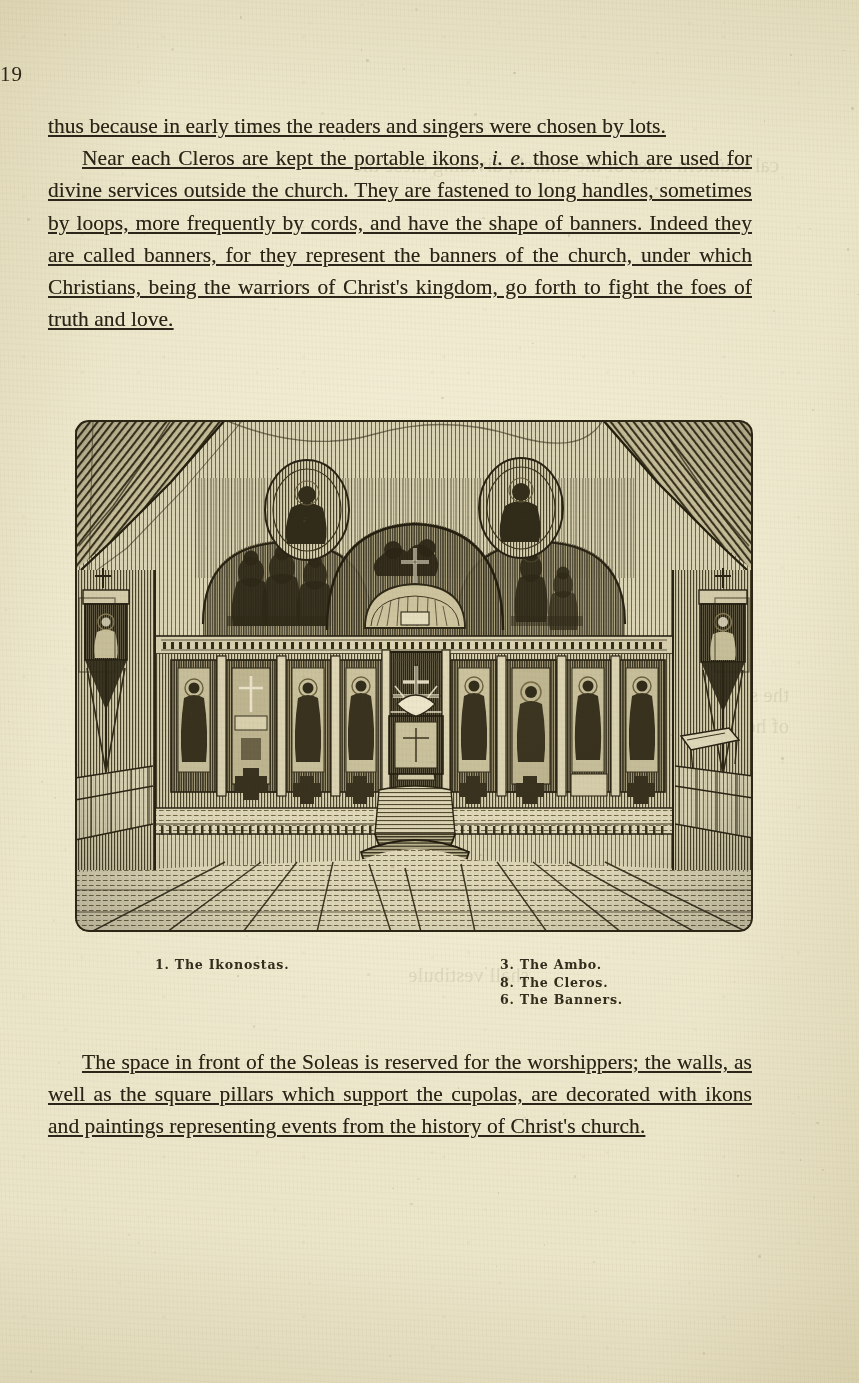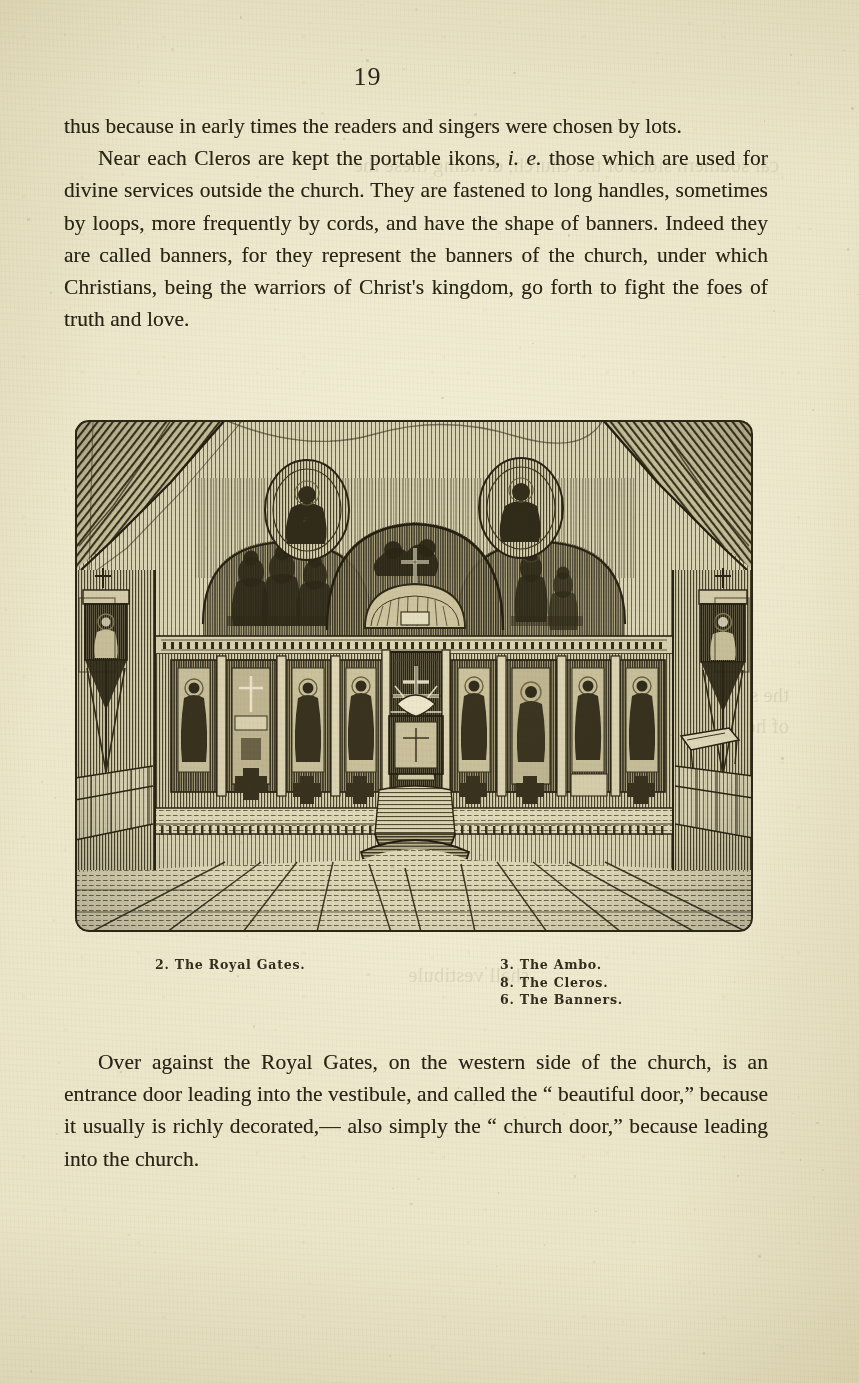--- a/index.html
+++ b/index.html
@@ -63,29 +63,29 @@
     letter-spacing: 0.2px;
   }
   #showthrough .st-block { position: absolute; width: 700px; }
 
   
   #folio {
     position: absolute;
     top: 62px;
     left: 0;
     width: 735px;
-    text-align: center;
-    font-size: 26px;
+    font-size: 21px;
     letter-spacing: 1px;
     font-variant: small-caps;
   }
   .textcol {
     position: absolute;
-    left: 64px;
+    left: 48px;
     width: 704px;
+    text-decoration: underline;
   }
   .para {
     margin: 0;
     font-size: 21.5px;
     line-height: 32.2px;
     text-align: justify;
     text-align-last: left;
     letter-spacing: 0.05px;
     color: #2a2417;
     text-shadow: 0 0 0.6px rgba(60,52,30,0.45);
@@ -639,31 +639,31 @@
         </g>
 
         <rect x="0" y="0" width="678" height="512" fill="url(#vign)"></rect>
         <path d="M14,1 H664 a13,13 0 0 1 13,13 V498 a13,13 0 0 1 -13,13 H14 a13,13 0 0 1 -13,-13 V14 a13,13 0 0 1 13,-13 Z" fill="none" stroke="#2c2616" stroke-width="2"></path>
       </g>
     </svg>
   </div>
 
   <div id="legend">
     <div class="col-left">
-      <div class="litem">2. The Royal Gates.</div>
+      <div class="litem">1. The Ikonostas.</div>
     </div>
     <div class="col-right">
       <div class="litem">3. The Ambo.</div>
       <div class="litem">8. The Cleros.</div>
       <div class="litem">6. The Banners.</div>
     </div>
   </div>
 
   <div class="textcol" id="block-bot">
-    <p class="para indent">Over against the Royal Gates, on the western side of the church, is an entrance door leading into the vestibule, and called the “ beautiful door,” because it usually is richly decorated,— also simply the “ church door,” because leading into the church.</p>
+    <p class="para indent">The space in front of the Soleas is reserved for the worshippers; the walls, as well as the square pillars which support the cupolas, are decorated with ikons and paintings representing events from the history of Christ's church.</p>
   </div>
 
   <div id="grain"></div>
   <div id="specks">
       <div class="speck" style="width: 2.86px; height: 2.86px; left: 593.2px; top: 156.3px; opacity: 0.32;"></div>
       <div class="speck" style="width: 2.11px; height: 2.11px; left: 491.8px; top: 1089.6px; opacity: 0.29;"></div>
       <div class="speck" style="width: 1.02px; height: 1.02px; left: 377.1px; top: 684.9px; opacity: 0.2;"></div>
       <div class="speck" style="width: 1.42px; height: 1.42px; left: 799.8px; top: 1159.3px; opacity: 0.68;"></div>
       <div class="speck" style="width: 2.24px; height: 2.24px; left: 719.3px; top: 159.2px; opacity: 0.47;"></div>
       <div class="speck" style="width: 1.28px; height: 1.28px; left: 676.1px; top: 679.7px; opacity: 0.22;"></div>

